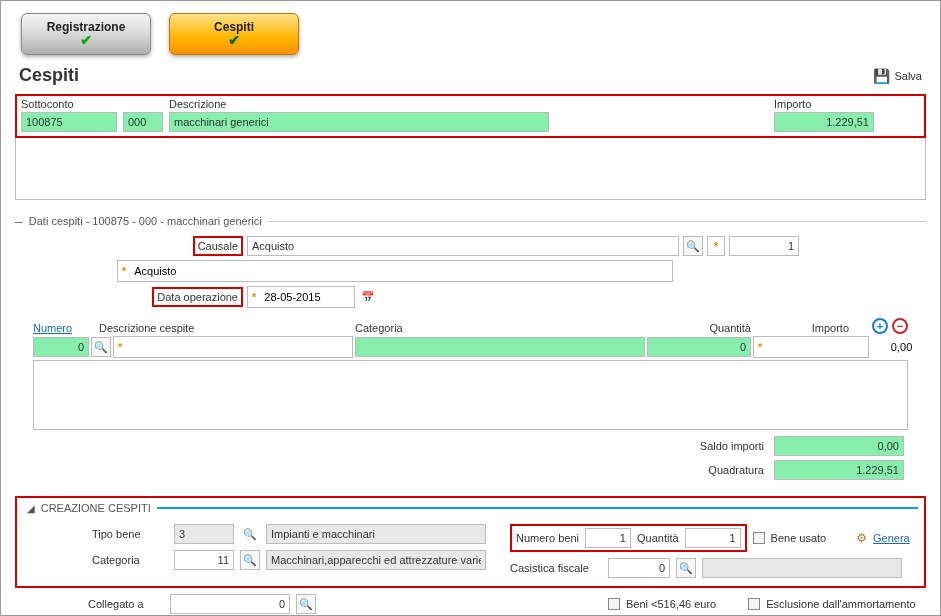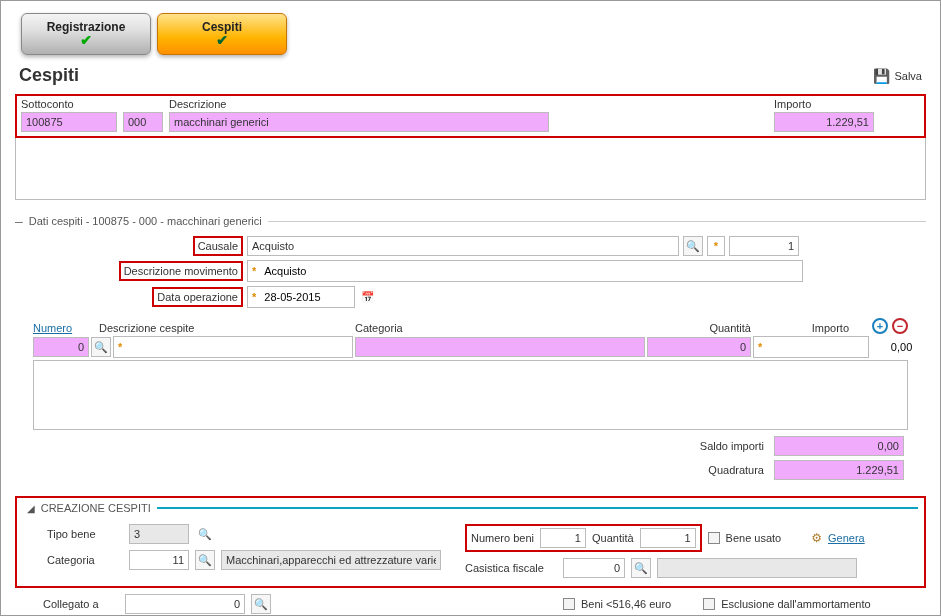--- a/index.html
+++ b/index.html
@@ -11,21 +11,21 @@
     background: #fff;
   }
   .frame {
     width: 941px;
     height: 616px;
     border: 1px solid #999;
     position: relative;
     padding: 8px 12px;
   }
   
-  .tabs { display: flex; gap: 6px; margin: 4px 0 10px 8px; }
+  .tabs { display: flex; gap: 18px; margin: 4px 0 10px 8px; }
   .tab {
     width: 130px; height: 42px;
     border-radius: 6px;
     display: flex; flex-direction: column; align-items: center; justify-content: center;
     font-weight: bold; font-size: 12px;
     cursor: pointer;
     position: relative;
     box-shadow: 0 2px 4px rgba(0,0,0,0.3);
   }
   .tab-grey {
@@ -52,21 +52,21 @@
 
   
   .top-sec { padding: 2px 4px 4px 4px; margin: 0 2px; }
   .top-headers, .top-row { display:flex; align-items:center; gap:6px;}
   .top-headers { margin-bottom:2px; }
   .top-headers div { font-size:11px; color:#333;}
   input.txt {
     font-size:11px;
     padding:3px 4px;
     border:1px solid #bbb;
-    background:#f0abfc;
+    background:#86efac;
     color:#333;
   }
   .whitebox { height:62px; border:1px solid #bbb; border-top:none; margin:0 2px;}
 
   
   .sec-head {
     display:flex; align-items:center; gap:6px;
     color:#555;
     margin:14px 2px 8px 2px;
   }
@@ -114,21 +114,21 @@
   .big-ro { width:130px; text-align:right;}
 
   
   .cc-wrap { border:2px solid #c00; margin:0 2px 6px 2px; padding:2px 6px 8px 6px;}
   .cc-title { display:flex; align-items:center; gap:6px; color:#555; margin:2px 0 10px 4px;}
   .cc-title .tri { color:#555; font-size:10px;}
   .cc-title .line2 { flex:1; height:2px; background:#0aa3c2;}
   .cc-grid { display:flex; gap:24px; align-items:flex-start;}
   .cc-left { display:flex; flex-direction:column; gap:6px; margin-left:24px;}
   .cc-left .row, .cc-right .row { display:flex; align-items:center; gap:6px;}
-  .lbl70 { width:76px; text-align:left; color:#333;}
+  .lbl70 { width:76px; text-align:left; color:#333;margin-left:45px;}
   input.ro { background:#e8e8e8;}
   .cc-right { display:flex; flex-direction:column; gap:6px; }
   .red-inline { border:2px solid #c00; padding:2px 4px; display:inline-flex; align-items:center; gap:6px;}
   .gear { color:#b08030; font-size:12px;}
   .linkg { color:#1b6ea5; text-decoration:underline; cursor:pointer;}
   .chk { width:12px;height:12px; border:1px solid #888; display:inline-block; background:#f4f4f4;}
   .below-row { display:flex; align-items:center; gap:6px; margin:6px 0 0 30px;}
 </style>
 </head>
 <body>
@@ -184,23 +184,20 @@
     <div class="field-row">
       <div style="width:126px;text-align:right">
         <span class="red-label">Causale</span>
       </div>
       <input class="txt white" style="width: 432px;" value="Acquisto">
       <span class="searchbtn">🔍</span>
       <span class="asterisk-cell">*</span>
       <input class="txt white" style="width: 70px; text-align: right;" value="1">
     </div>
     <div class="field-row">
-      <div style="width:126px;text-align:right">
-        <span class="red-label">Descrizione movimento</span>
-      </div>
       <div class="ast-prefix" style="width:556px">
         <span class="a">*</span>
         <input style="flex: 1 1 0%;" value="Acquisto">
       </div>
     </div>
     <div class="field-row">
       <div style="width:126px;text-align:right">
         <span class="red-label">Data operazione</span>
       </div>
       <div class="ast-prefix" style="width:108px">
@@ -253,20 +250,21 @@
       <span class="tri">◢</span>
       <span>CREAZIONE CESPITI</span>
       <span class="line2"></span>
     </div>
     <div class="cc-grid">
       <div class="cc-left">
         <div class="row">
           <span class="lbl70">Tipo bene</span>
           <input class="txt ro" style="width: 60px; text-align: left;" readonly="" value="3">
           <span class="searchbtn" style="background:#fff;border:none">🔍</span>
+          <input class="txt ro" style="width: 220px;" readonly="" value="Impianti e macchinari">
         </div>
         <div class="row">
           <span class="lbl70">Categoria</span>
           <input class="txt white" style="width: 60px; text-align: right; padding-left: 24px;" value="11">
           <span class="searchbtn">🔍</span>
           <input class="txt ro" style="width: 220px;" readonly="" value="Macchinari,apparecchi ed attrezzature varie">
         </div>
       </div>
       <div class="cc-right">
         <div class="row">

